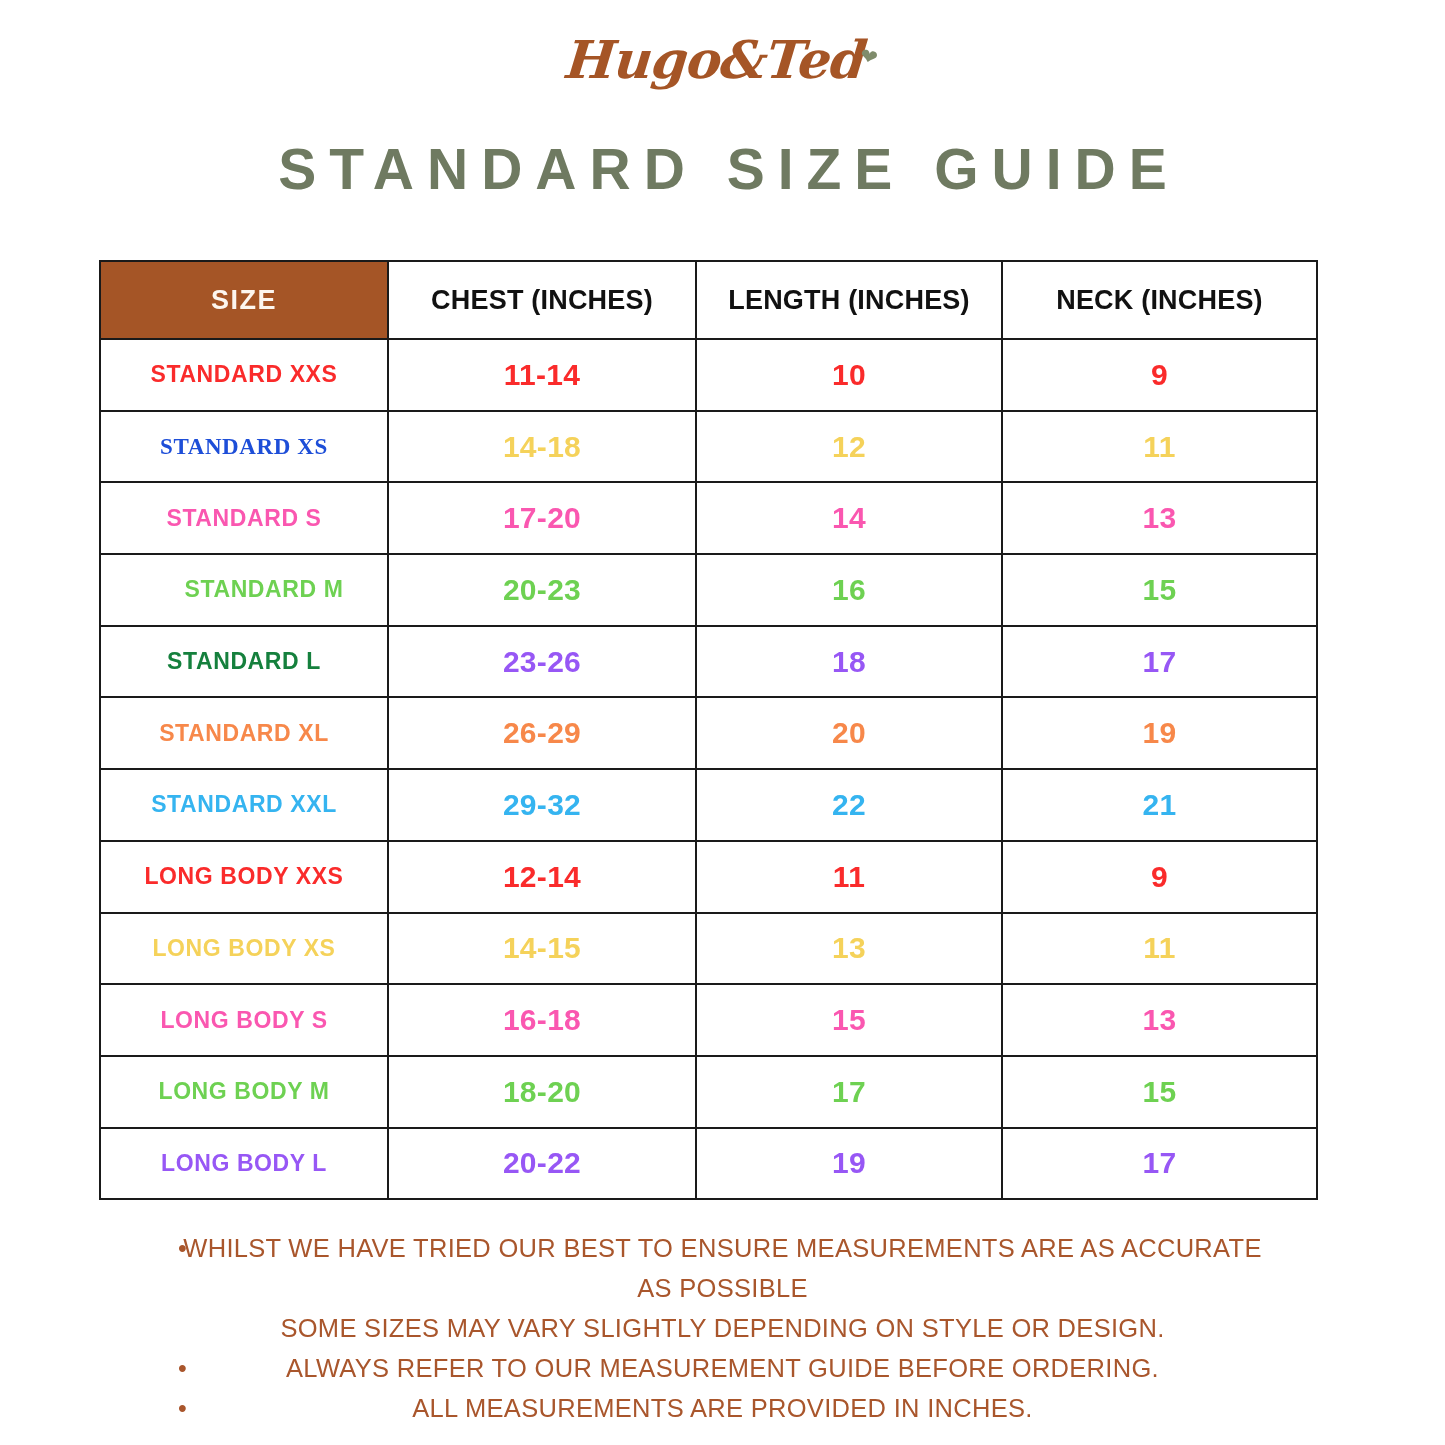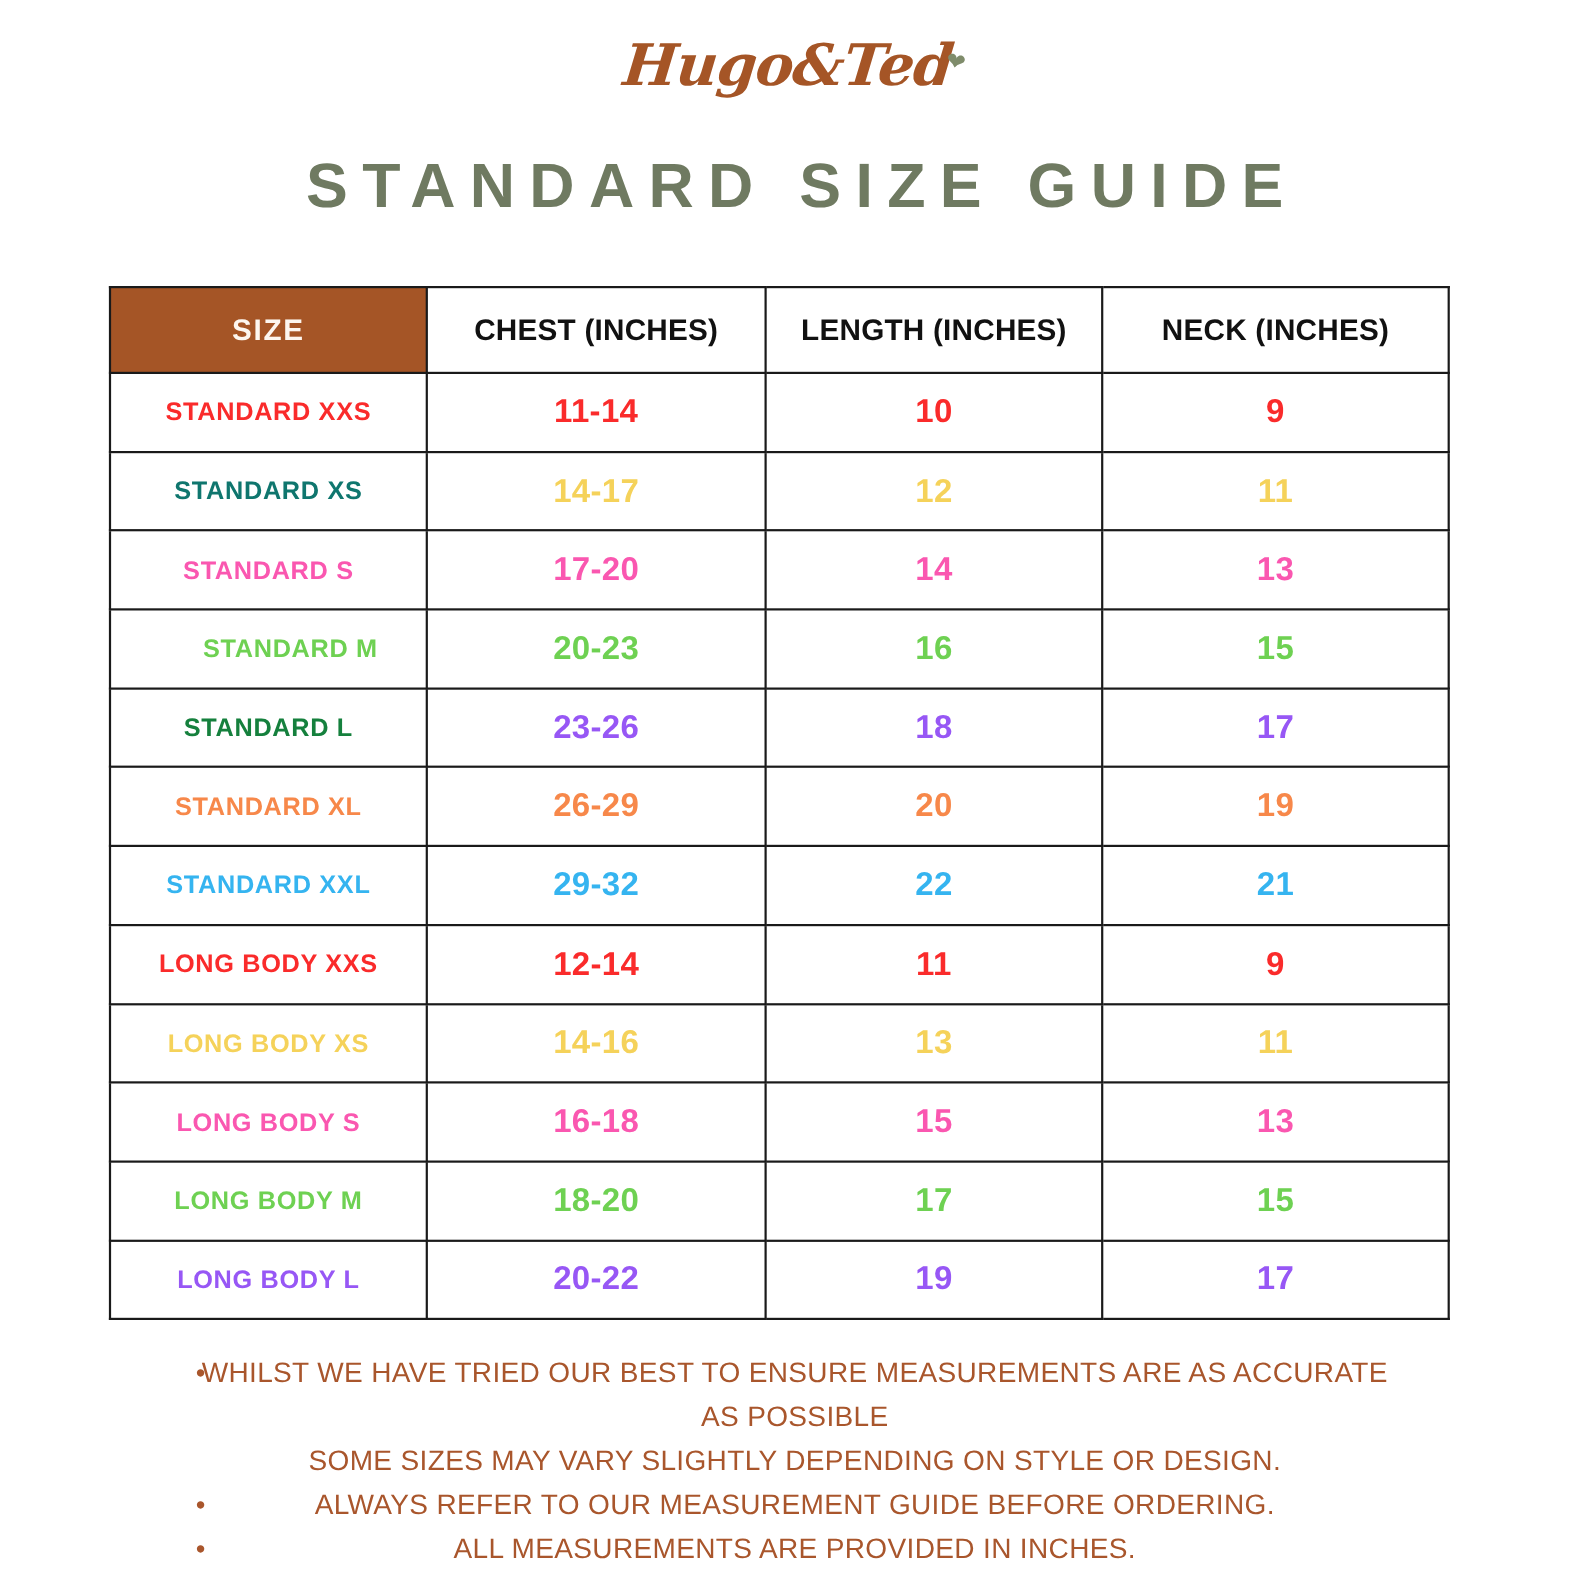--- a/index.html
+++ b/index.html
@@ -178,22 +178,22 @@
         </tr>
       </thead>
       <tbody id="table-body">
           <tr>
             <td class="lbl" style="color: rgb(250, 43, 43);">STANDARD XXS</td>
             <td class="val" style="color: rgb(250, 43, 43); border-radius: 20px;">11-14</td>
             <td class="val" style="color: rgb(250, 43, 43);">10</td>
             <td class="val" style="color: rgb(250, 43, 43);">9</td>
           </tr>
           <tr>
-            <td class="lbl" style="color: #0f766e;">STANDARD XS</td>
-            <td class="val" style="color: rgb(245, 210, 90);">14-17</td>
+            <td class="lbl" style="color: #1d4ed8; font-family: Liberation Serif, serif;">STANDARD XS</td>
+            <td class="val" style="color: rgb(245, 210, 90);">14-18</td>
             <td class="val" style="color: rgb(245, 210, 90);">12</td>
             <td class="val" style="color: rgb(245, 210, 90);">11</td>
           </tr>
           <tr>
             <td class="lbl" style="color: rgb(250, 87, 176);">STANDARD S</td>
             <td class="val" style="color: rgb(250, 87, 176);">17-20</td>
             <td class="val" style="color: rgb(250, 87, 176);">14</td>
             <td class="val" style="color: rgb(250, 87, 176);">13</td>
           </tr>
           <tr>
@@ -221,21 +221,21 @@
             <td class="val" style="color: rgb(53, 180, 240);">21</td>
           </tr>
           <tr>
             <td class="lbl" style="color: rgb(250, 43, 43); margin-top: 36px;">LONG BODY XXS</td>
             <td class="val" style="color: rgb(250, 43, 43);">12-14</td>
             <td class="val" style="color: rgb(250, 43, 43);">11</td>
             <td class="val" style="color: rgb(250, 43, 43);">9</td>
           </tr>
           <tr>
             <td class="lbl" style="color: rgb(245, 210, 90);">LONG BODY XS</td>
-            <td class="val" style="color: rgb(245, 210, 90);">14-16</td>
+            <td class="val" style="color: rgb(245, 210, 90);">14-15</td>
             <td class="val" style="color: rgb(245, 210, 90);">13</td>
             <td class="val" style="color: rgb(245, 210, 90);">11</td>
           </tr>
           <tr>
             <td class="lbl" style="color: rgb(250, 87, 176);">LONG BODY S</td>
             <td class="val" style="color: rgb(250, 87, 176);">16-18</td>
             <td class="val" style="color: rgb(250, 87, 176);">15</td>
             <td class="val" style="color: rgb(250, 87, 176);">13</td>
           </tr>
           <tr>

